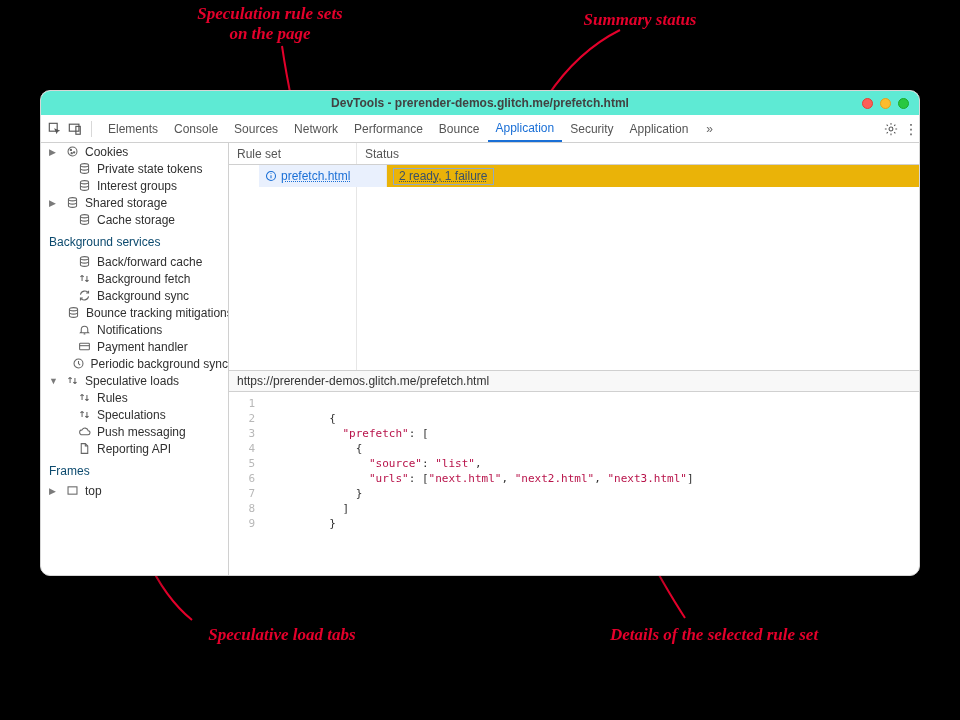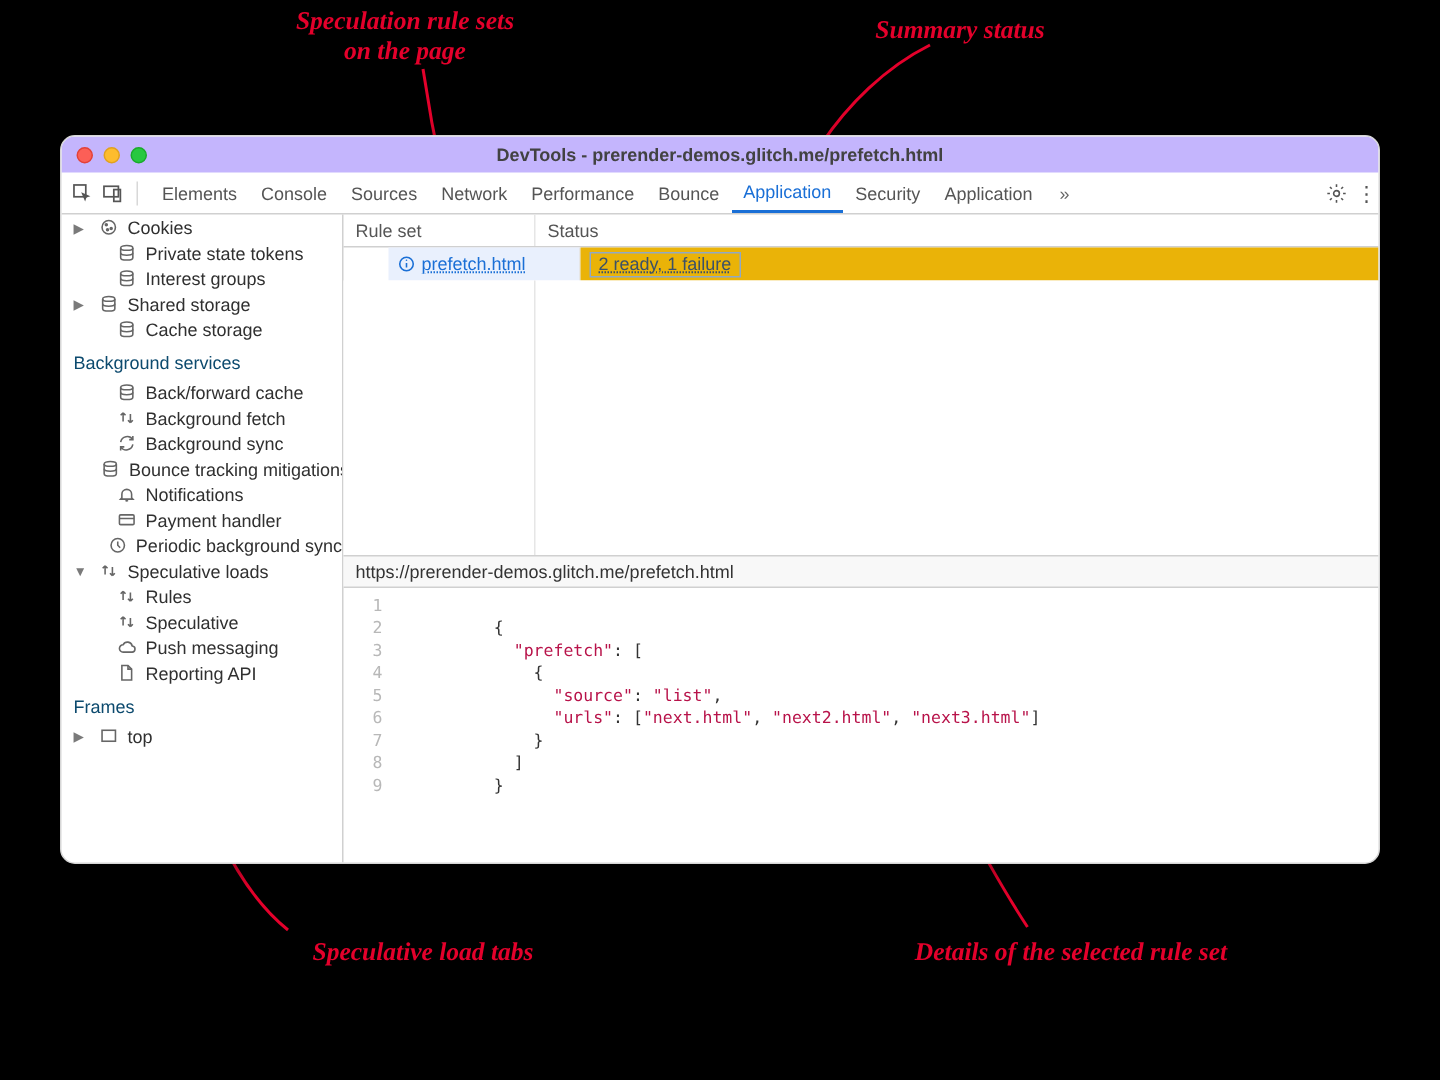--- a/index.html
+++ b/index.html
@@ -22,22 +22,23 @@
     box-shadow: 0 4px 18px rgba(0,0,0,0.35);
     display: flex;
     flex-direction: column;
     overflow: hidden;
   }
   .titlebar {
     height: 24px;
     display: flex;
     align-items: center;
     padding: 0 10px;
-    background: #c4b5fd;
+    background: #5eead4;
     position: relative;
+    justify-content: flex-end;
   }
   .traffic { display: flex; gap: 7px; }
   .tl { width: 11px; height: 11px; border-radius: 50%; }
   .tl.red { background:#fc5f57; border:1px solid #e24138;}
   .tl.yel { background:#fdbc2e; border:1px solid #e1a11f;}
   .tl.grn { background:#28c840; border:1px solid #1aab2b;}
   .title {
     position:absolute; left:0; right:0;
     text-align:center;
     font-size:12px; font-weight:600; color:#424242;
@@ -343,21 +344,21 @@
             </span>
             <span>Rules</span>
           </div>
           <div class="tree-item child">
             <span class="ic">
               <svg width="13" height="13" viewBox="0 0 16 16" fill="none" stroke="currentColor" stroke-width="1.3">
                 <path d="M5 11V4M5 4l-2 2M5 4l2 2"></path>
                 <path d="M11 5v7M11 12l-2-2M11 12l2-2"></path>
               </svg>
             </span>
-            <span>Speculative</span>
+            <span>Speculations</span>
           </div>
         </div>
       <div id="sb-after">
           <div class="tree-item">
             <span class="arrow"></span>
             <span class="ic">
               <svg width="13" height="13" viewBox="0 0 16 16" fill="none" stroke="currentColor" stroke-width="1.3">
                 <path d="M5 12a3 3 0 0 1 0-6 4 4 0 0 1 7.5 1A2.5 2.5 0 0 1 12 12z"></path>
               </svg>
             </span>

